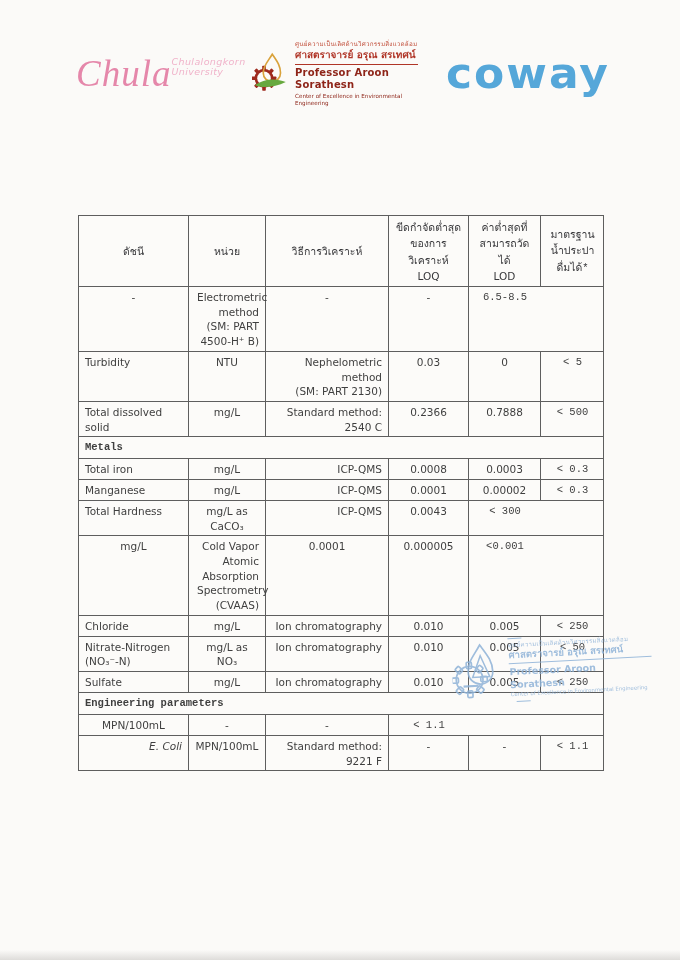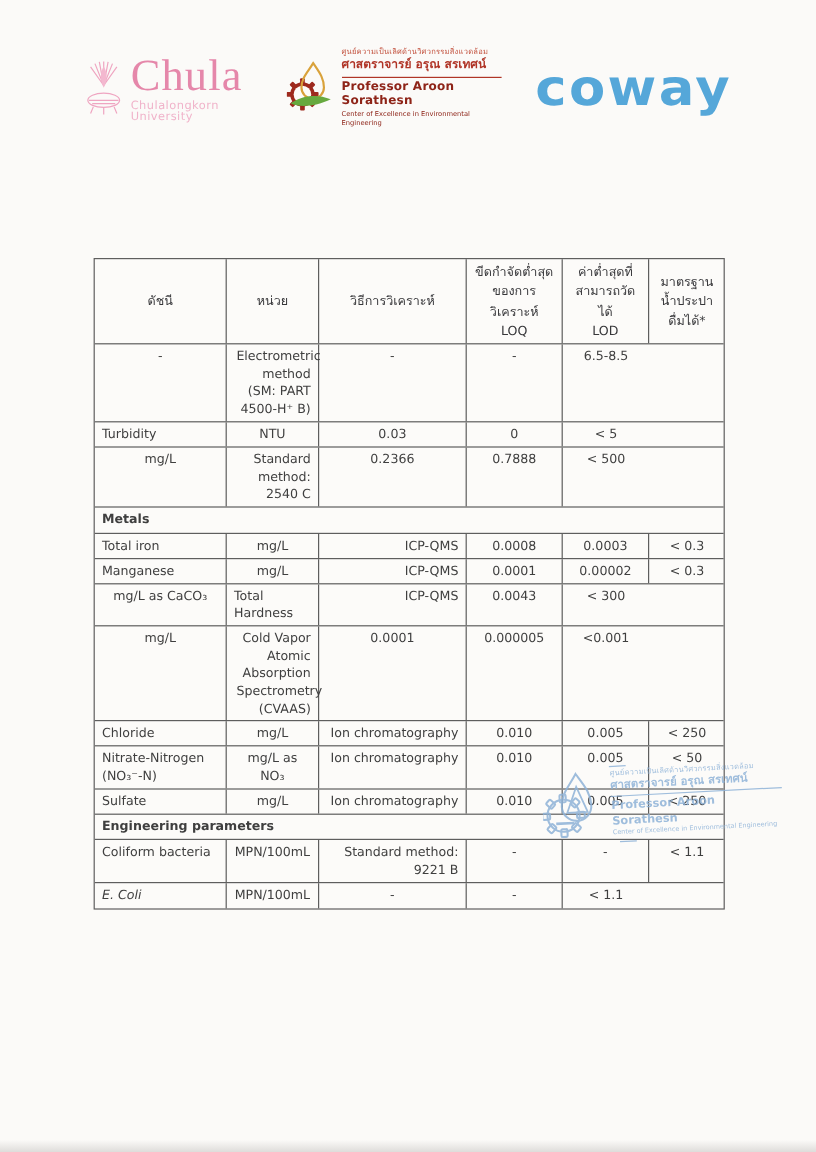--- a/index.html
+++ b/index.html
@@ -5,48 +5,48 @@
   * { margin:0; padding:0; box-sizing:border-box; }
   html,body { width:680px; height:960px; }
   body { font-family:"DejaVu Sans","Liberation Sans",sans-serif; background:#fafaf8; overflow:hidden; }
   .page { position:relative; width:680px; height:960px; background:#fbfaf8; }
   .page::after { content:""; position:absolute; left:0; bottom:0; width:100%; height:10px;
     background:linear-gradient(to bottom, rgba(0,0,0,0) 0%, rgba(90,85,80,0.18) 100%); }
 
   
   .logos { position:absolute; left:70px; top:36px; width:540px; height:75px; display:flex; align-items:center; }
   .chula { display:flex; align-items:center; gap:6px; width:170px; }
-  .chula-text { display:flex; flex-direction:column; line-height:1; }
+  .chula-text { display:flex; flex-direction:row; line-height:1;font-style:italic; }
   .chula-name { font-family:"Liberation Serif","DejaVu Serif",serif; font-size:37px; color:#e587aa; letter-spacing:1px; }
   .chula-sub { font-size:9.5px; color:#f0b3ca; margin-top:2px; letter-spacing:0.4px; }
 
   .center-logo { display:flex; align-items:center; gap:7px; width:195px; margin-left:12px; }
   .center-text { display:flex; flex-direction:column; line-height:1.25; }
   .ct-thai-small { font-size:6.3px; color:#c2503c; letter-spacing:0.2px; }
   .ct-thai-large { font-size:10px; font-weight:bold; color:#b03527; margin-top:1px; }
   .ct-english { font-size:10px; font-weight:bold; color:#8e2418; border-top:1px solid #b03527; padding-top:2px; margin-top:2px; letter-spacing:0.2px; }
   .ct-english-small { font-size:5.6px; color:#8e2418; margin-top:1px; }
 
   .coway { margin-left:28px; font-size:44px; font-weight:bold; color:#55a7d9; letter-spacing:2px; line-height:1; transform:scaleY(0.95); }
 
   
   .table { position:absolute; left:78px; top:215px; width:526px; border:1px solid #5e5e5e; background:#fcfbf9; color:#3f3f3f; }
   .trow { display:grid; grid-template-columns:110px 77px 123px 80px 72px 63px; border-bottom:1px solid #5e5e5e; min-height:21px; }
   .trow:last-child { border-bottom:none; }
   .trow.header { min-height:57px; }
   .trow.section { display:block; }
   .cell { border-right:1px solid #5e5e5e; padding:3px 6px 2px 6px; font-size:10.5px; line-height:1.4; white-space:pre-line; }
-  .cell:last-child { border-right:none; }
+  .cell:last-child { border-right:none;font-family:Liberation Mono, monospace; }
   .hcell { display:flex; align-items:center; justify-content:center; text-align:center; line-height:1.55; color:#37373a; }
   .param { text-align:left; }
   .unit { text-align:center; }
   .method { text-align:right; padding-left:8px; }
   .num { text-align:center; }
   .section-label { border-right:none; font-weight:bold; padding:3px 6px; }
-  .italic { font-style:italic; }
+  .italic { font-style:italic;text-align:right; }
 
   
   .stamp { position:absolute; left:452px; top:636px; width:200px; display:flex; align-items:center; gap:6px;
     color:#8fb3d8; opacity:0.85; transform:rotate(-3deg); }
   .stamp-text { display:flex; flex-direction:column; line-height:1.3; }
   .st-dash-top { width:14px; border-top:1.5px solid #8fb3d8; margin-bottom:2px; }
   .st-thai-small { font-size:6.2px; letter-spacing:0.2px; }
   .st-thai-large { font-size:9.5px; font-weight:bold; }
   .st-english { font-size:9.5px; font-weight:bold; border-top:1px solid #8fb3d8; padding-top:2px; margin-top:2px; }
   .st-english-small { font-size:5.4px; }
@@ -123,25 +123,28 @@
           <div class="cell unit">-</div>
           <div class="cell method">Electrometric method
 (SM: PART 4500-H⁺ B)</div>
           <div class="cell num">-</div>
           <div class="cell num">-</div>
           <div class="cell num">6.5-8.5</div>
         </div>
         <div class="trow">
           <div class="cell param">Turbidity</div>
           <div class="cell unit">NTU</div>
+          <div class="cell method">Nephelometric method
+(SM: PART 2130)</div>
           <div class="cell num">0.03</div>
           <div class="cell num">0</div>
           <div class="cell num">&lt; 5</div>
         </div>
         <div class="trow">
+          <div class="cell param">Total dissolved solid</div>
           <div class="cell unit">mg/L</div>
           <div class="cell method">Standard method: 2540 C</div>
           <div class="cell num">0.2366</div>
           <div class="cell num">0.7888</div>
           <div class="cell num">&lt; 500</div>
         </div>
         <div class="trow section">
           <div class="cell section-label">Metals</div>
         </div>
         <div class="trow">
@@ -154,22 +157,22 @@
         </div>
         <div class="trow">
           <div class="cell param">Manganese</div>
           <div class="cell unit">mg/L</div>
           <div class="cell method">ICP-QMS</div>
           <div class="cell num">0.0001</div>
           <div class="cell num">0.00002</div>
           <div class="cell num">&lt; 0.3</div>
         </div>
         <div class="trow">
+          <div class="cell param">Total Hardness</div>
           <div class="cell unit">mg/L as CaCO₃</div>
-          <div class="cell param">Total Hardness</div>
           <div class="cell method">ICP-QMS</div>
           <div class="cell num">0.0043</div>
           <div class="cell num">&lt; 300</div>
         </div>
         <div class="trow">
           <div class="cell unit">mg/L</div>
           <div class="cell method">Cold Vapor Atomic
 Absorption Spectrometry
 (CVAAS)</div>
           <div class="cell num">0.0001</div>
@@ -197,30 +200,29 @@
           <div class="cell unit">mg/L</div>
           <div class="cell method">Ion chromatography</div>
           <div class="cell num">0.010</div>
           <div class="cell num">0.005</div>
           <div class="cell num">&lt; 250</div>
         </div>
         <div class="trow section">
           <div class="cell section-label">Engineering parameters</div>
         </div>
         <div class="trow">
-          <div class="cell param">Coliform bacteria</div>
           <div class="cell unit">MPN/100mL</div>
-          <div class="cell method">Standard method: 9221 B</div>
           <div class="cell num">-</div>
           <div class="cell num">-</div>
           <div class="cell num">&lt; 1.1</div>
         </div>
         <div class="trow">
           <div class="cell param italic">E. Coli</div>
           <div class="cell unit">MPN/100mL</div>
+          <div class="cell method">Standard method: 9221 F</div>
           <div class="cell num">-</div>
           <div class="cell num">-</div>
           <div class="cell num">&lt; 1.1</div>
         </div>
       </div>
   </main>
 
   <div class="stamp">
     <svg width="52" height="60" viewBox="0 0 48 54">
       <g transform="translate(16,34)" fill="none" stroke="#8fb3d8" stroke-width="1.6">

